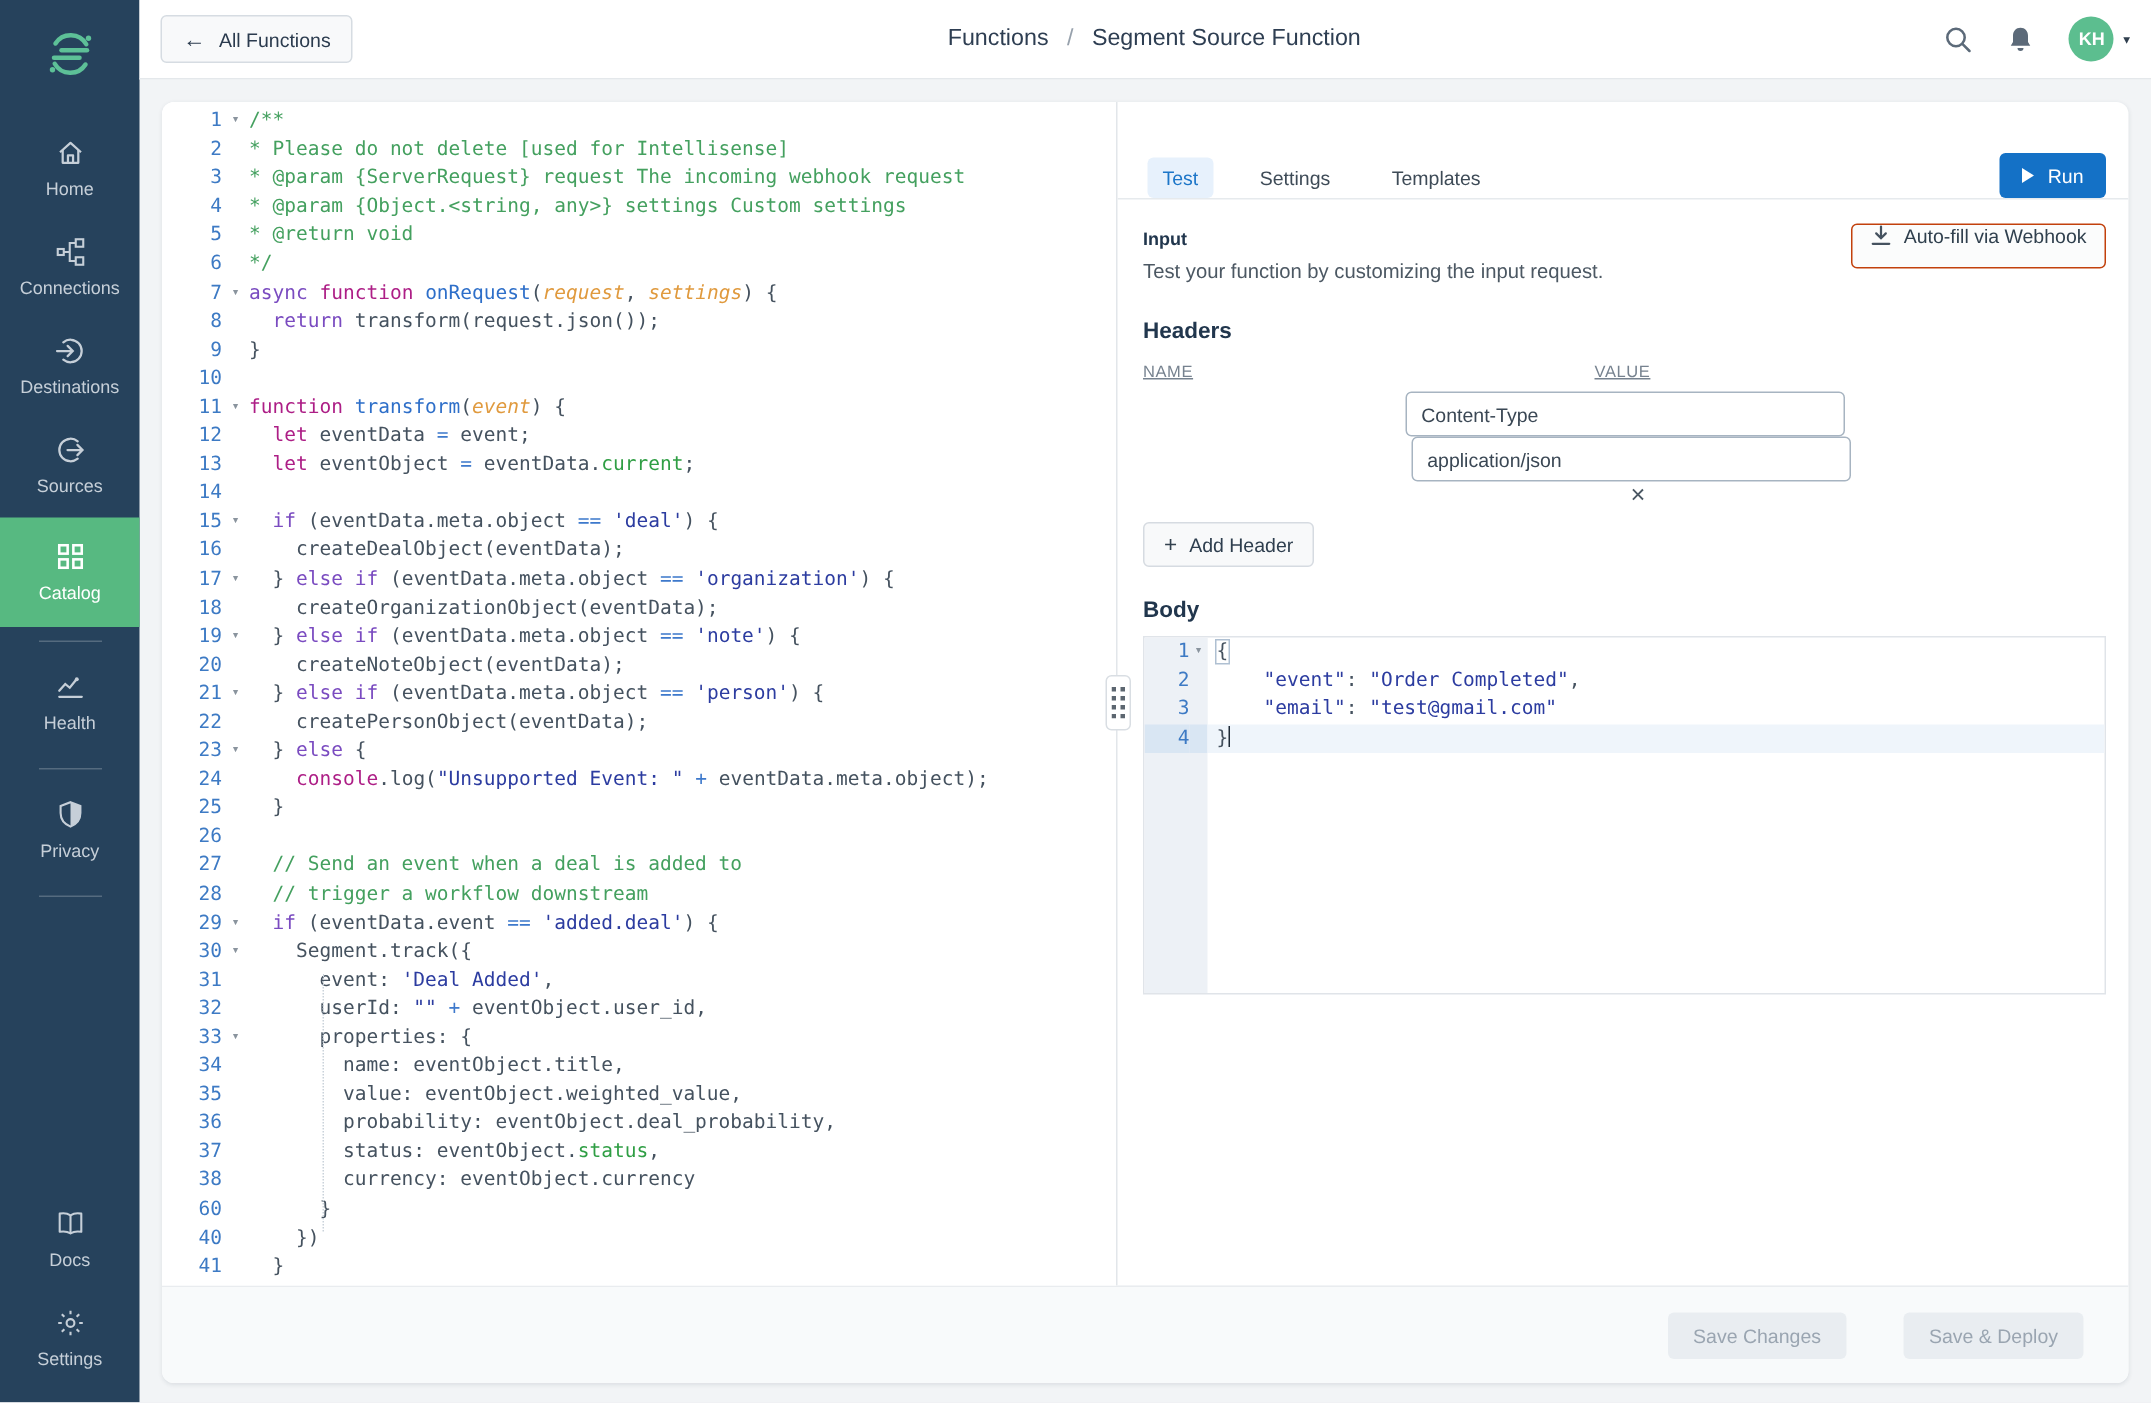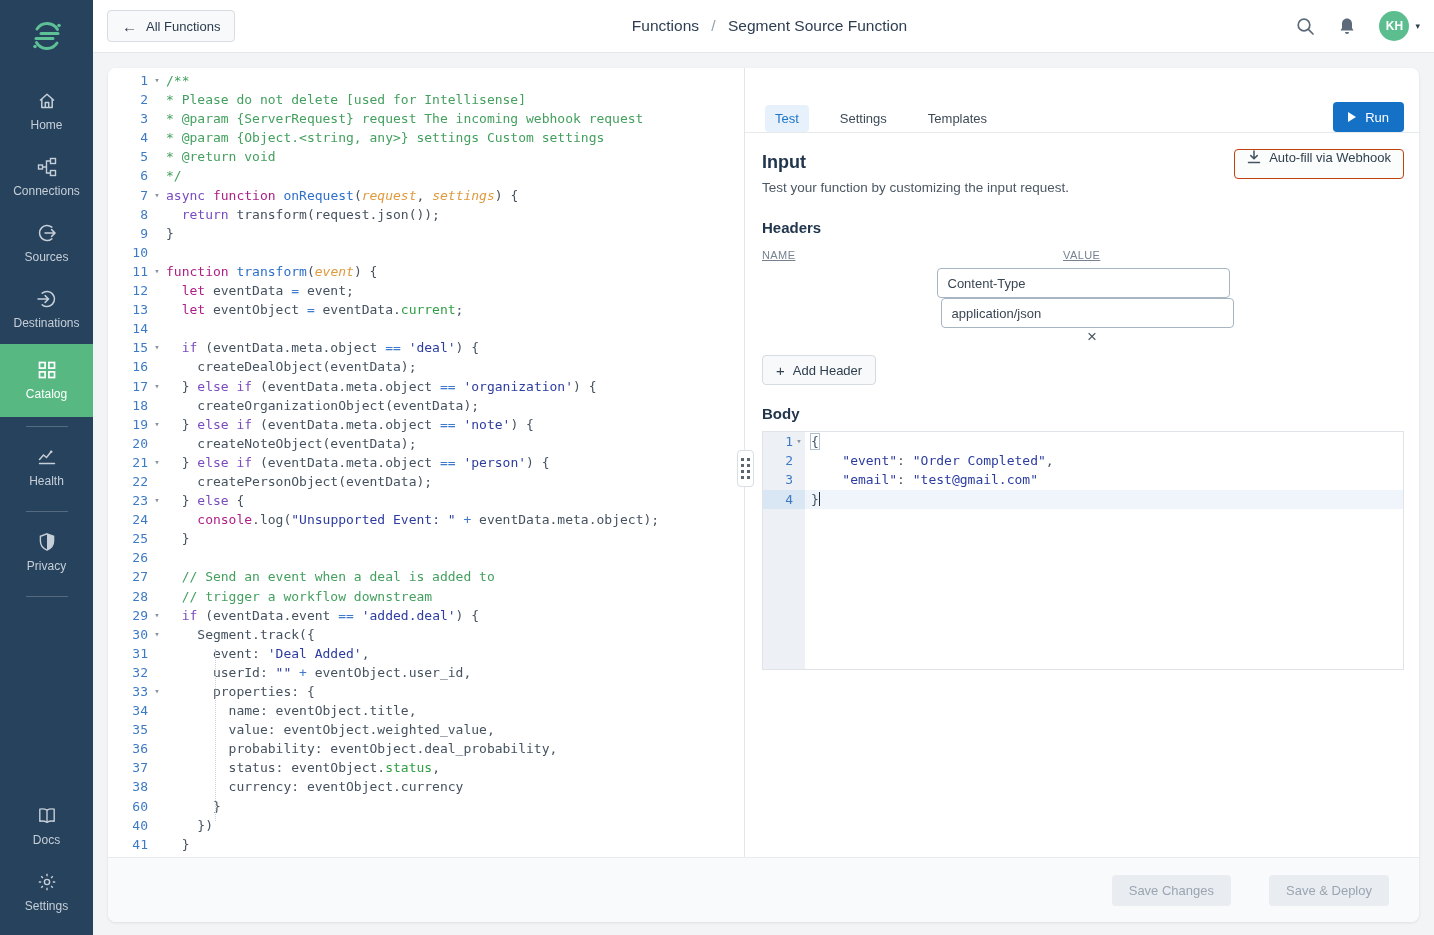--- a/index.html
+++ b/index.html
@@ -92,21 +92,21 @@
   .right-panel { flex:1; display:flex; flex-direction:column; min-width:0; }
   .tabs-row { height:65px; flex:0 0 65px; display:flex; align-items:flex-end;
               padding:0 15px 0 20px; border-bottom:1px solid #E6EAED; }
   .tab { font-size:13px; color:#3E4B57; margin-right:21px; padding:6px 10px;
          border-radius:4px; cursor:pointer; }
   .tab.active { background:#E7F1FC; color:#1D76C8; }
   .run-btn { margin-left:auto; background:#1471C6; color:#fff; height:30px; padding:0 15px;
              border:none; border-radius:4px; font-size:13px; display:flex; align-items:center;
              gap:9px; cursor:pointer; font-family:"Liberation Sans", sans-serif; }
   .panel-content { padding:19px 15px 0 17px; position:relative; flex:1; }
-  .input-title { font-size:18px; font-weight:bold; color:#21364D; }
+  .input-title { font-size:12px; font-weight:bold; color:#21364D; }
   .input-sub { font-size:13.5px; color:#4C5863; margin-top:7px; }
   .autofill {
     position:absolute; right:15px; top:16px; height:30px; border:1px solid #c2410c;
     border-radius:4px; background:#FBFCFC; display:flex; gap:8px;
     padding:0 12px; font-size:13px; color:#30404E; cursor:pointer;
     font-family:"Liberation Sans", sans-serif;
   }
   .section-title { margin-top:24px; font-size:15px; font-weight:bold; color:#21364D; }
   .col-labels { display:flex; margin-top:13px; font-size:11px; color:#76828F; letter-spacing:.4px;text-decoration:underline; }
   .col-labels .col1 { width:301px; }
@@ -173,35 +173,35 @@
             <rect x="13.5" y="13.5" width="5" height="5"></rect>
           <path d="M5.5 10 H9.5 M9.5 10 V4 H13.5 M9.5 10 V16 H13.5"></path>
         </svg>
       </span>
       <span>Connections</span>
     </div>
 
     <div class="side-item">
       <span>
         <svg width="20" height="20" viewBox="0 0 20 20" fill="none" stroke="currentColor" stroke-width="1.5" stroke-linecap="round">
+          <path d="M5.2 4.2 A7.5 7.5 0 1 1 5.2 15.8"></path>
+          <path d="M1 10 H11.5 M8.1 6.6 L11.5 10 L8.1 13.4"></path>
+        </svg>
+      </span>
+      <span>Destinations</span>
+    </div>
+
+    <div class="side-item">
+      <span>
+        <svg width="20" height="20" viewBox="0 0 20 20" fill="none" stroke="currentColor" stroke-width="1.5" stroke-linecap="round">
           <path d="M14.8 4.2 A7.5 7.5 0 1 0 14.8 15.8"></path>
           <path d="M8 10 H18 M14.6 6.6 L18 10 L14.6 13.4"></path>
         </svg>
       </span>
       <span>Sources</span>
-    </div>
-
-    <div class="side-item">
-      <span>
-        <svg width="20" height="20" viewBox="0 0 20 20" fill="none" stroke="currentColor" stroke-width="1.5" stroke-linecap="round">
-          <path d="M5.2 4.2 A7.5 7.5 0 1 1 5.2 15.8"></path>
-          <path d="M1 10 H11.5 M8.1 6.6 L11.5 10 L8.1 13.4"></path>
-        </svg>
-      </span>
-      <span>Destinations</span>
     </div>
 
     <div class="side-item active">
       <span>
         <svg width="20" height="20" viewBox="0 0 20 20" fill="none" stroke="currentColor" stroke-width="1.7">
           <rect x="2.5" y="2.5" width="5.6" height="5.6"></rect>
             <rect x="11.9" y="2.5" width="5.6" height="5.6"></rect>
           <rect x="2.5" y="11.9" width="5.6" height="5.6"></rect>
             <rect x="11.9" y="11.9" width="5.6" height="5.6"></rect>
         </svg>

